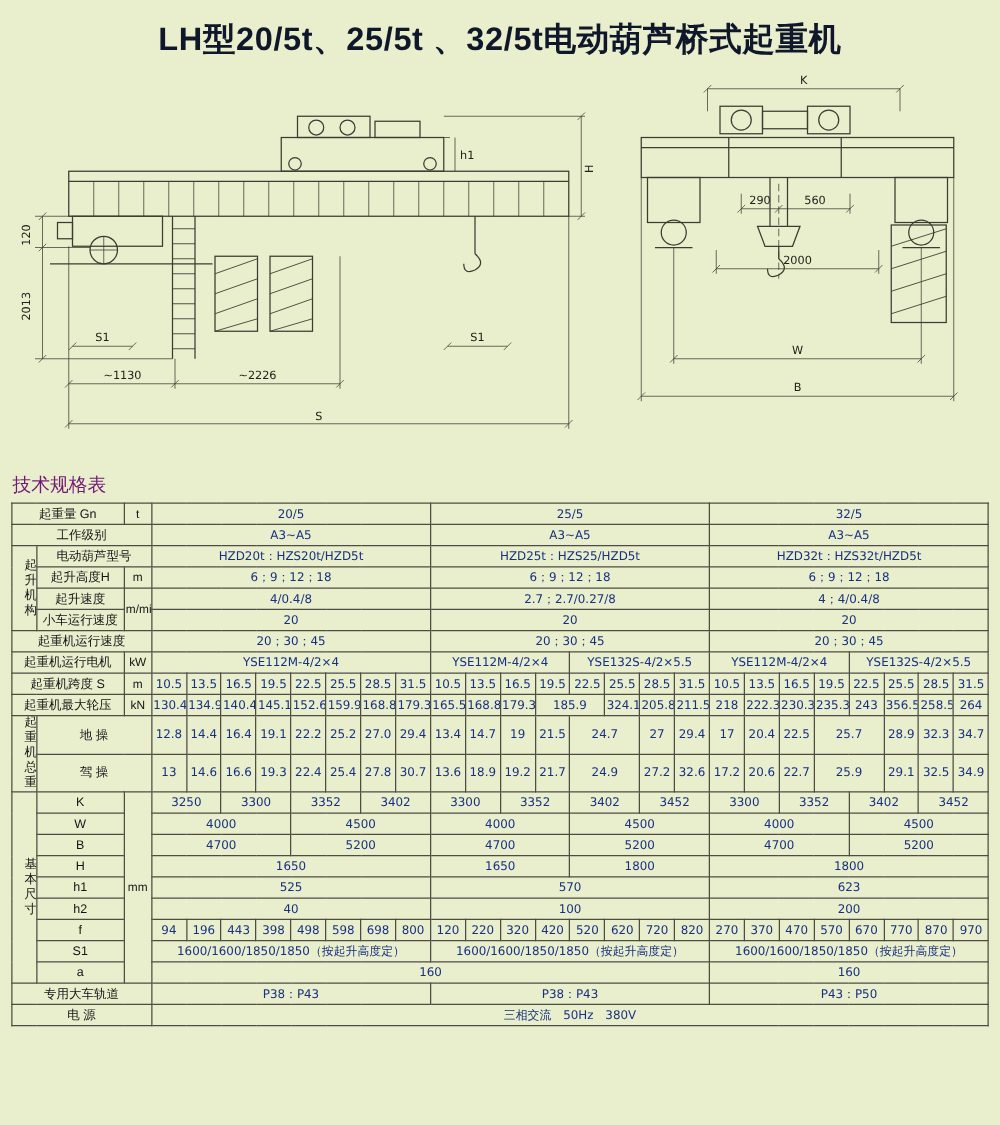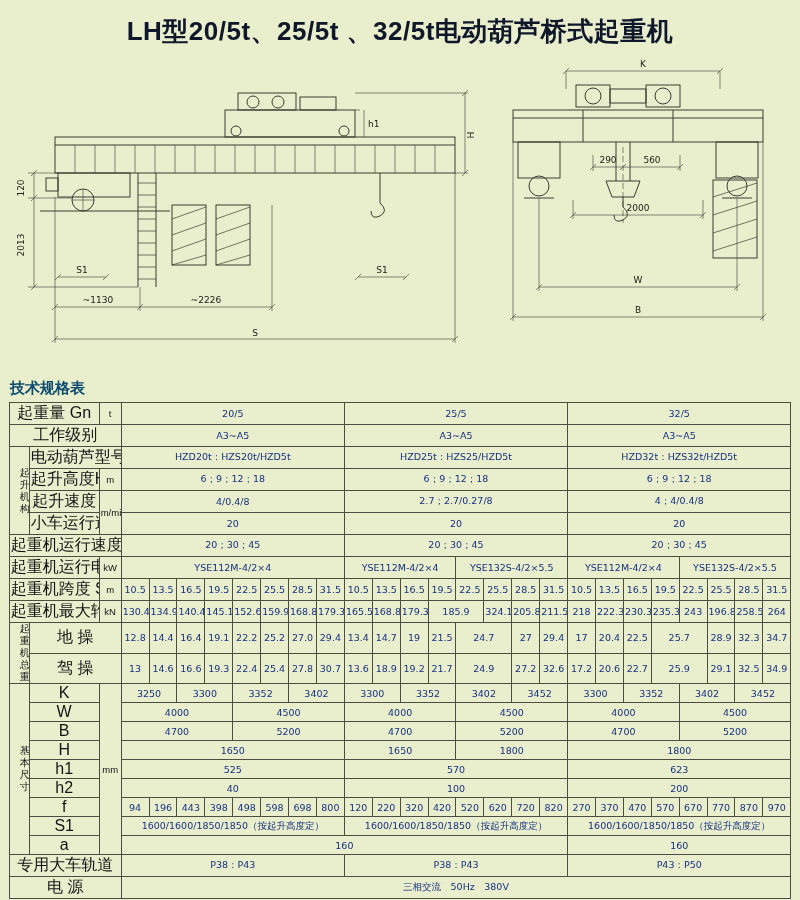--- a/index.html
+++ b/index.html
@@ -12,29 +12,29 @@
   }
   .page { width: 800px; height: 900px; }
   .title {
     color: #0f172a; font-size: 26px; font-weight: bold;
     text-align: center; margin: 14px 4px 6px; letter-spacing: 0.5px;
   }
   .drawings {
     display: flex; justify-content: space-between; align-items: flex-start;
     padding: 0 10px; height: 318px;
   }
-  .spec-heading { font-size: 15px; font-weight: bold; color: #0c4a6e; margin: 6px 0 4px 10px; }
+  .spec-heading { font-size: 15px; font-weight: normal; color: #701a75; margin: 6px 0 4px 10px; }
   table.spec { border-collapse: collapse; table-layout: fixed; margin: 0 auto; width: 782px; }
   .spec td {
     border: 1px solid #4d4d42; height: 17px; padding: 0 1px;
     text-align: center; vertical-align: middle;
     overflow: hidden; white-space: nowrap;
   }
   .spec td.val  { color: #173181; font-size: 9.5px; font-family: "DejaVu Sans", sans-serif; }
-  .spec td.lbl  { color: #141414; font-size: 16px; }
+  .spec td.lbl  { color: #141414; font-size: 10px; }
   .spec td.unit { color: #141414; font-size: 9.5px; }
   .spec td.grp  {
     color: #141414; font-size: 10px; line-height: 1.2;
     white-space: normal; word-break: break-all; padding: 0 10px;
   }
   svg text { font-size: 9px; fill: #22221c; stroke: none; font-family: "DejaVu Sans", sans-serif; }
 </style>
 </head>
 <body>
 
@@ -277,21 +277,21 @@
           <td class="val">179.3</td>
           <td colspan="2" class="val">185.9</td>
           <td class="val">324.1</td>
           <td class="val">205.8</td>
           <td class="val">211.5</td>
           <td class="val">218</td>
           <td class="val">222.3</td>
           <td class="val">230.3</td>
           <td class="val">235.3</td>
           <td class="val">243</td>
-          <td class="val">196.8</td>
+          <td class="val">356.5</td>
           <td class="val">258.5</td>
           <td class="val">264</td>
         </tr>
         <tr>
           <td rowspan="2" class="grp">起重机总重</td>
           <td colspan="2" class="lbl">地 操</td>
           <td class="val">12.8</td>
           <td class="val">14.4</td>
           <td class="val">16.4</td>
           <td class="val">19.1</td>

